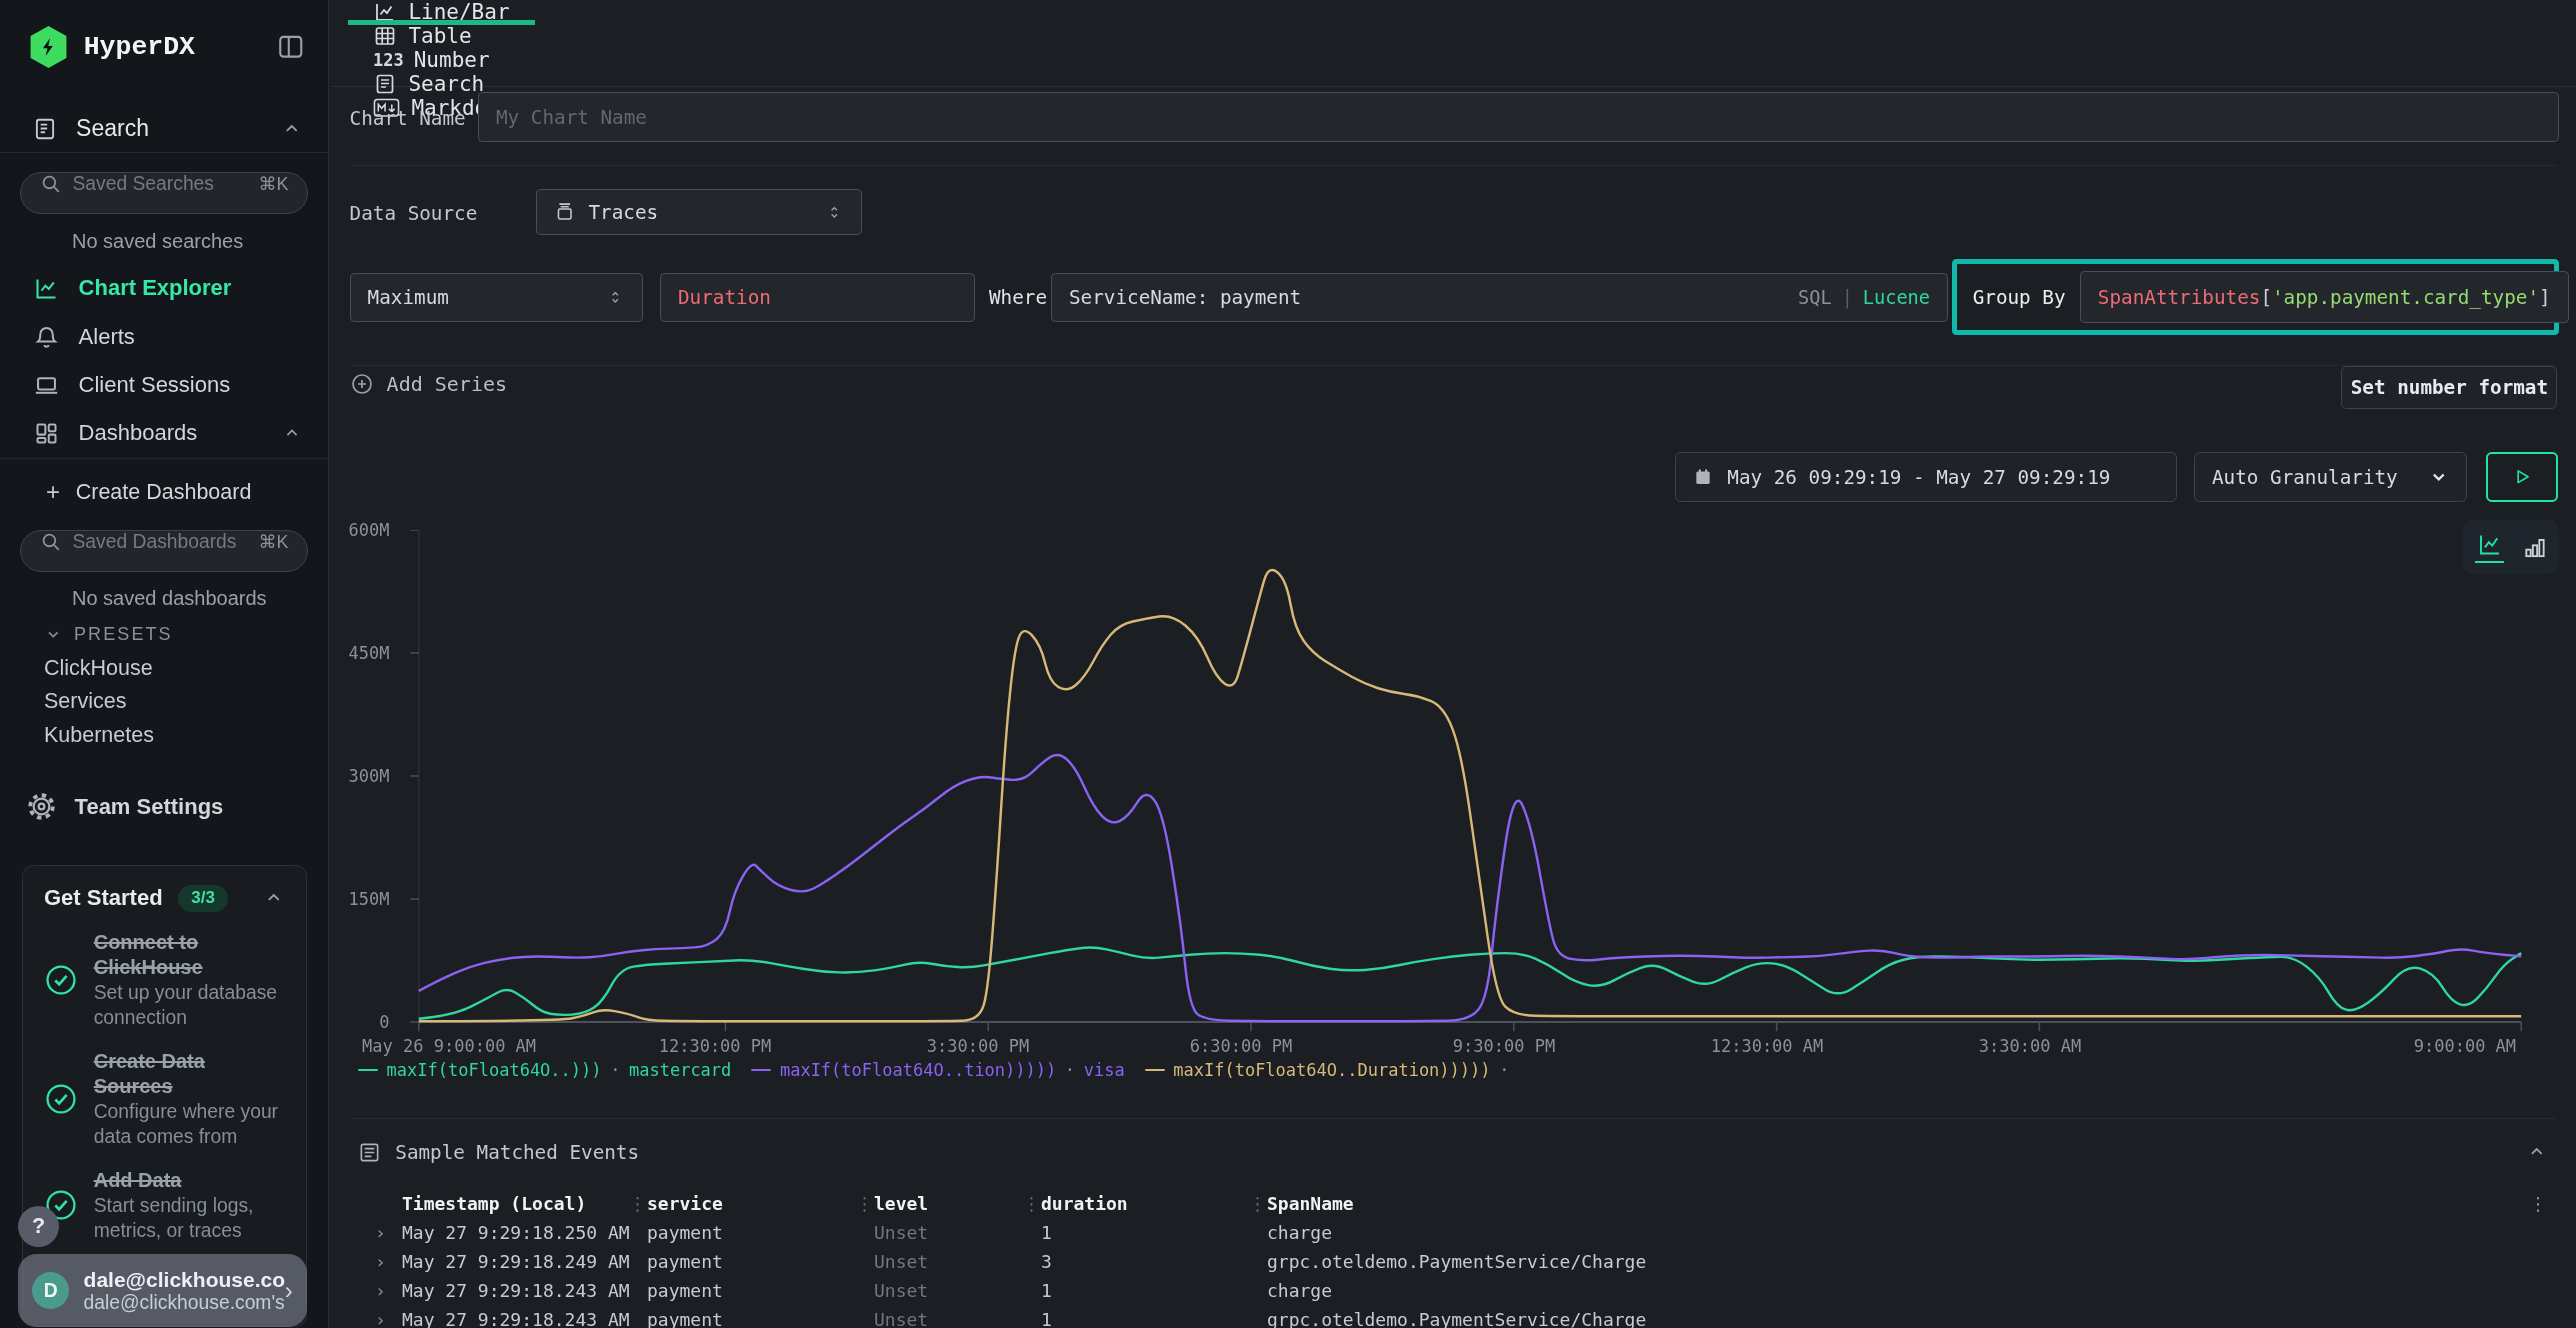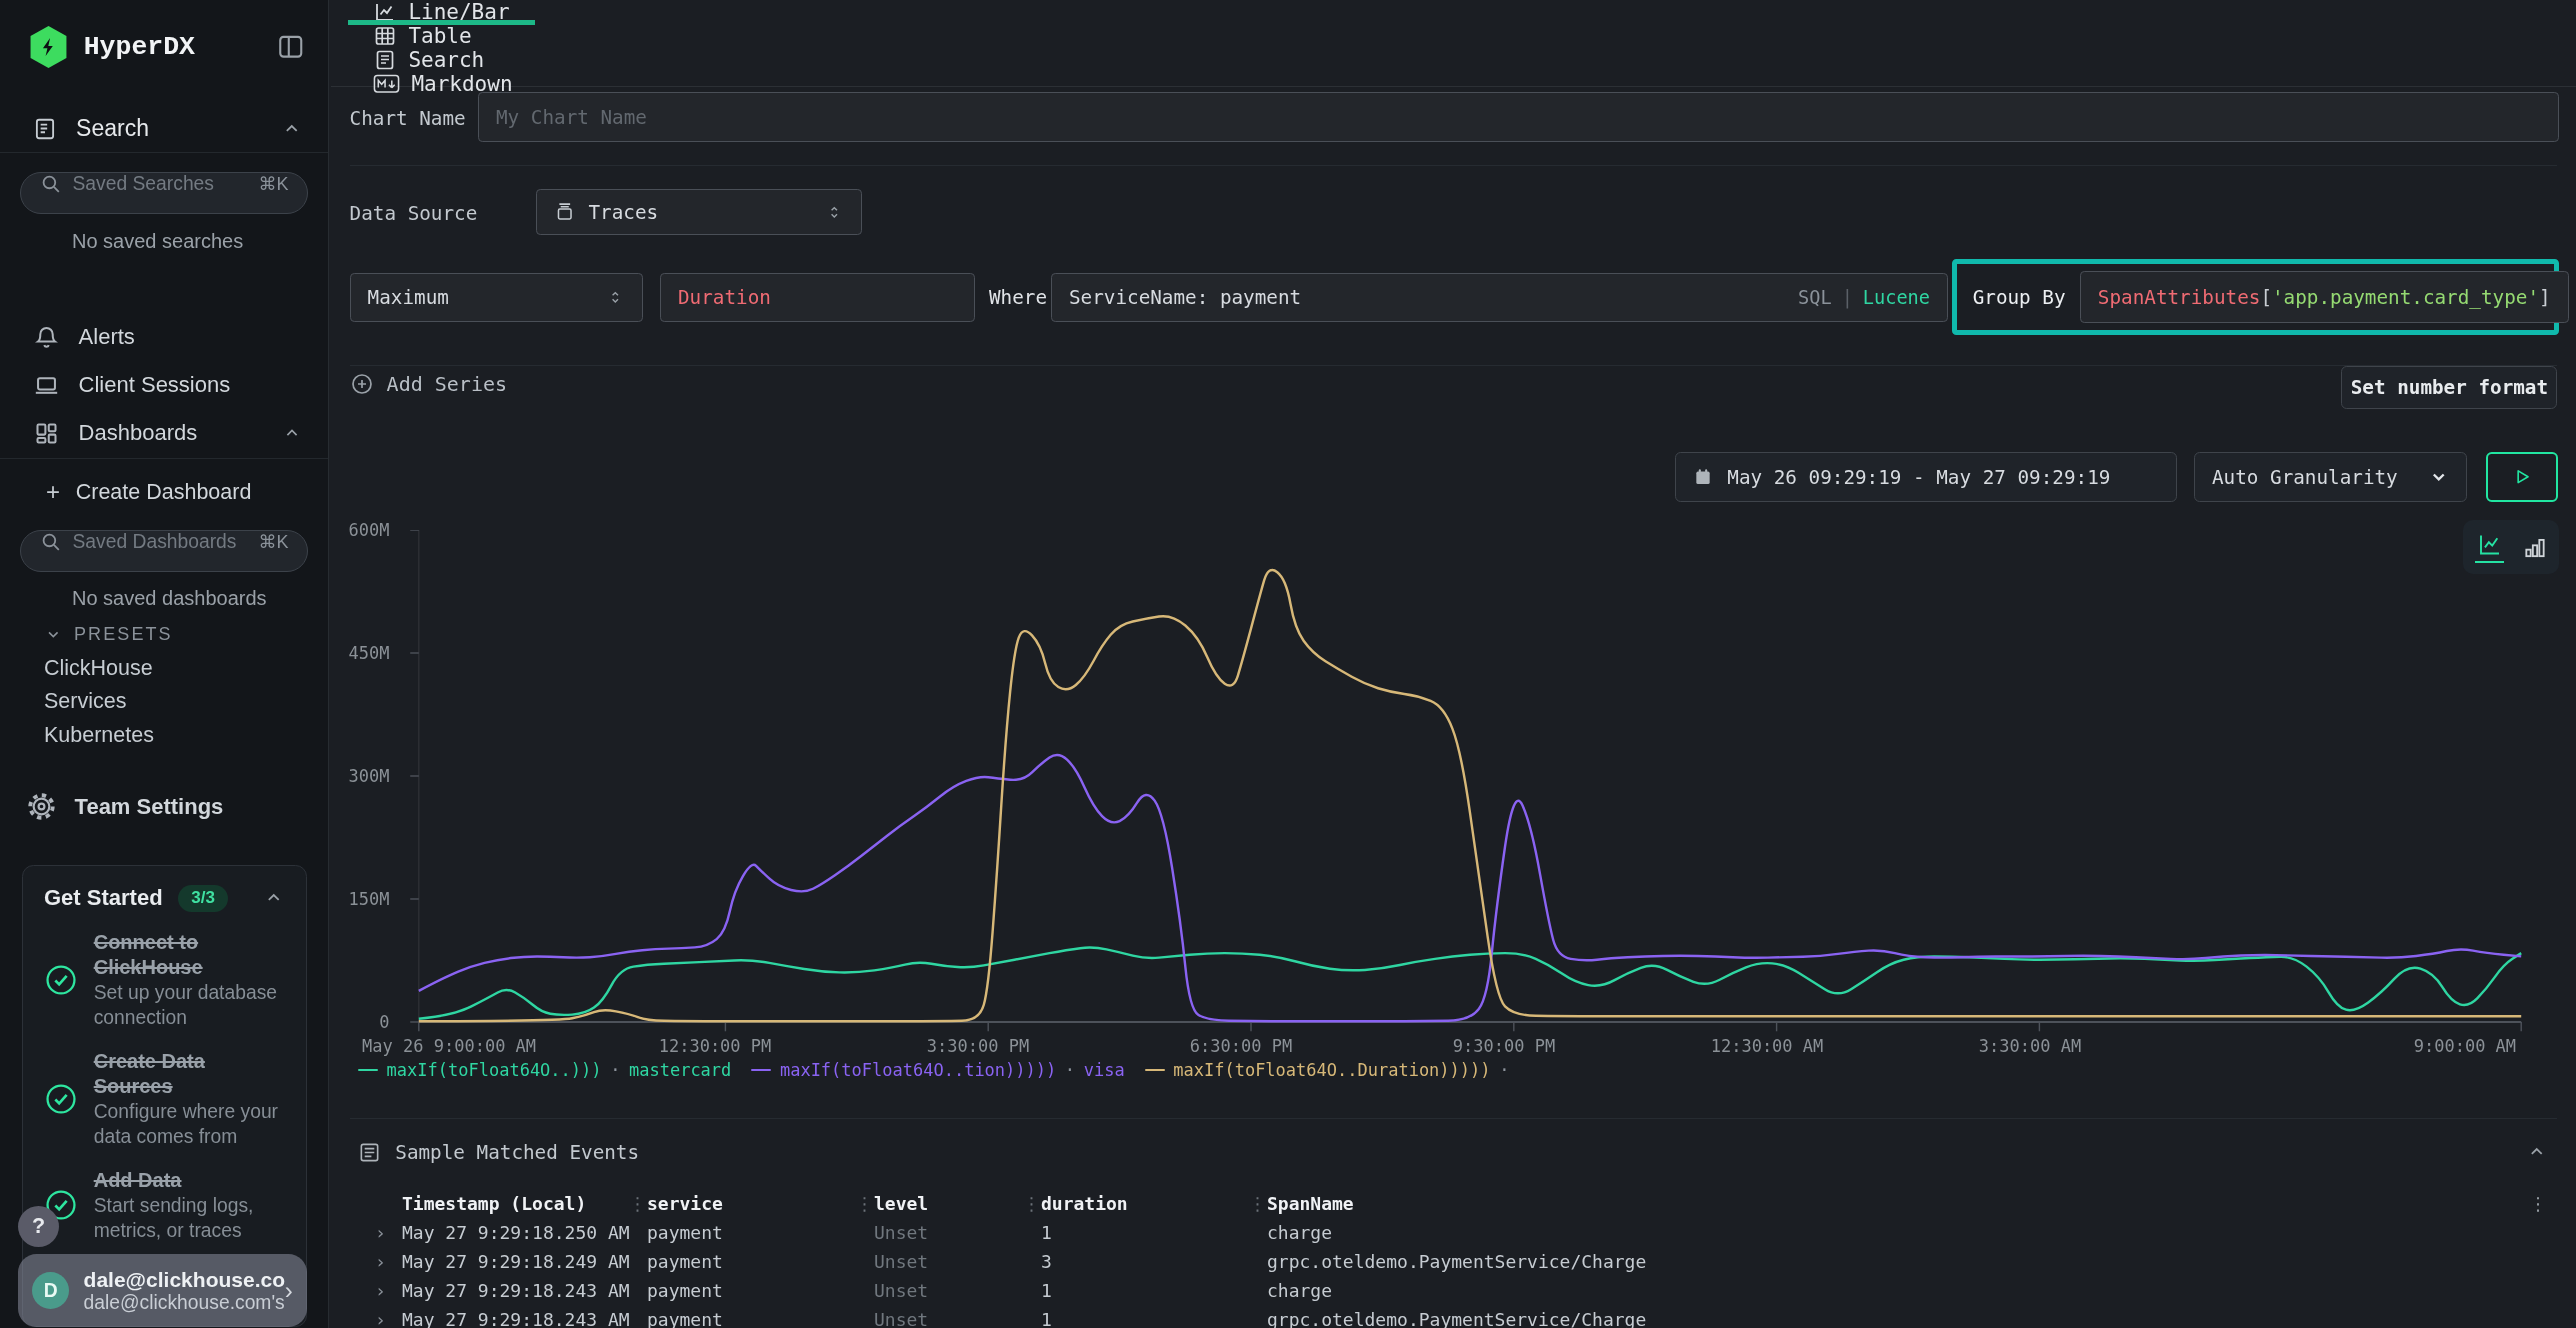--- a/index.html
+++ b/index.html
@@ -165,20 +165,29 @@
     <div class="pill" style="top:172px">
       <svg width="21.5" height="21.5" viewBox="0 0 24 24" fill="none" stroke="#8b929a" stroke-width="2">
           <circle cx="10.5" cy="10.5" r="6.5"></circle>
           <path d="M15.5 15.5L21 21"></path>
         </svg>
       <span class="ph">Saved Searches</span>
       <span class="kbd">⌘K</span>
     </div>
     <div class="muted" style="top:230px">No saved searches</div>
 
+    <div class="nav-item active" style="top:266px">
+      <span class="icon">
+        <svg width="27" height="27" viewBox="0 0 24 24" fill="none" stroke="currentColor" stroke-width="1.8">
+            <path d="M4 4v16h16"></path>
+            <path d="M7.5 14l3.5-4.5 3 3 4.5-6"></path>
+          </svg>
+      </span>
+      <span class="nlbl">Chart Explorer</span>
+    </div>
     <div class="nav-item" style="top:315px">
       <span class="icon">
         <svg width="27" height="27" viewBox="0 0 24 24" fill="none" stroke="currentColor" stroke-width="1.8">
             <path d="M12 3.5a5.5 5.5 0 0 0-5.5 5.5c0 5-2 6.5-2 6.5h15s-2-1.5-2-6.5A5.5 5.5 0 0 0 12 3.5z"></path>
             <path d="M10 18.8a2.1 2.1 0 0 0 4 0"></path>
           </svg>
       </span>
       <span class="nlbl">Alerts</span>
     </div>
     <div class="nav-item" style="top:363px">
@@ -317,20 +326,24 @@
         <span>Line/Bar</span>
       </div>
       <div class="tab">
         <span class="icon">
           <svg width="24" height="24" viewBox="0 0 24 24" fill="none" stroke="currentColor" stroke-width="1.7">
               <rect x="3.5" y="4" width="17" height="16" rx="2"></rect>
               <path d="M3.5 9.5h17M3.5 14.5h17M9.2 4v16M14.8 4v16"></path>
             </svg>
         </span>
         <span>Table</span>
+      </div>
+      <div class="tab">
+        <span class="num">123</span>
+        <span>Number</span>
       </div>
       <div class="tab">
         <span class="icon">
           <svg width="24" height="24" viewBox="0 0 24 24" fill="none" stroke="currentColor" stroke-width="1.7">
               <rect x="4.5" y="3.5" width="15" height="17" rx="2"></rect>
               <path d="M8 8h8M8 11.5h8M8 15h5"></path>
             </svg>
         </span>
         <span>Search</span>
       </div>

